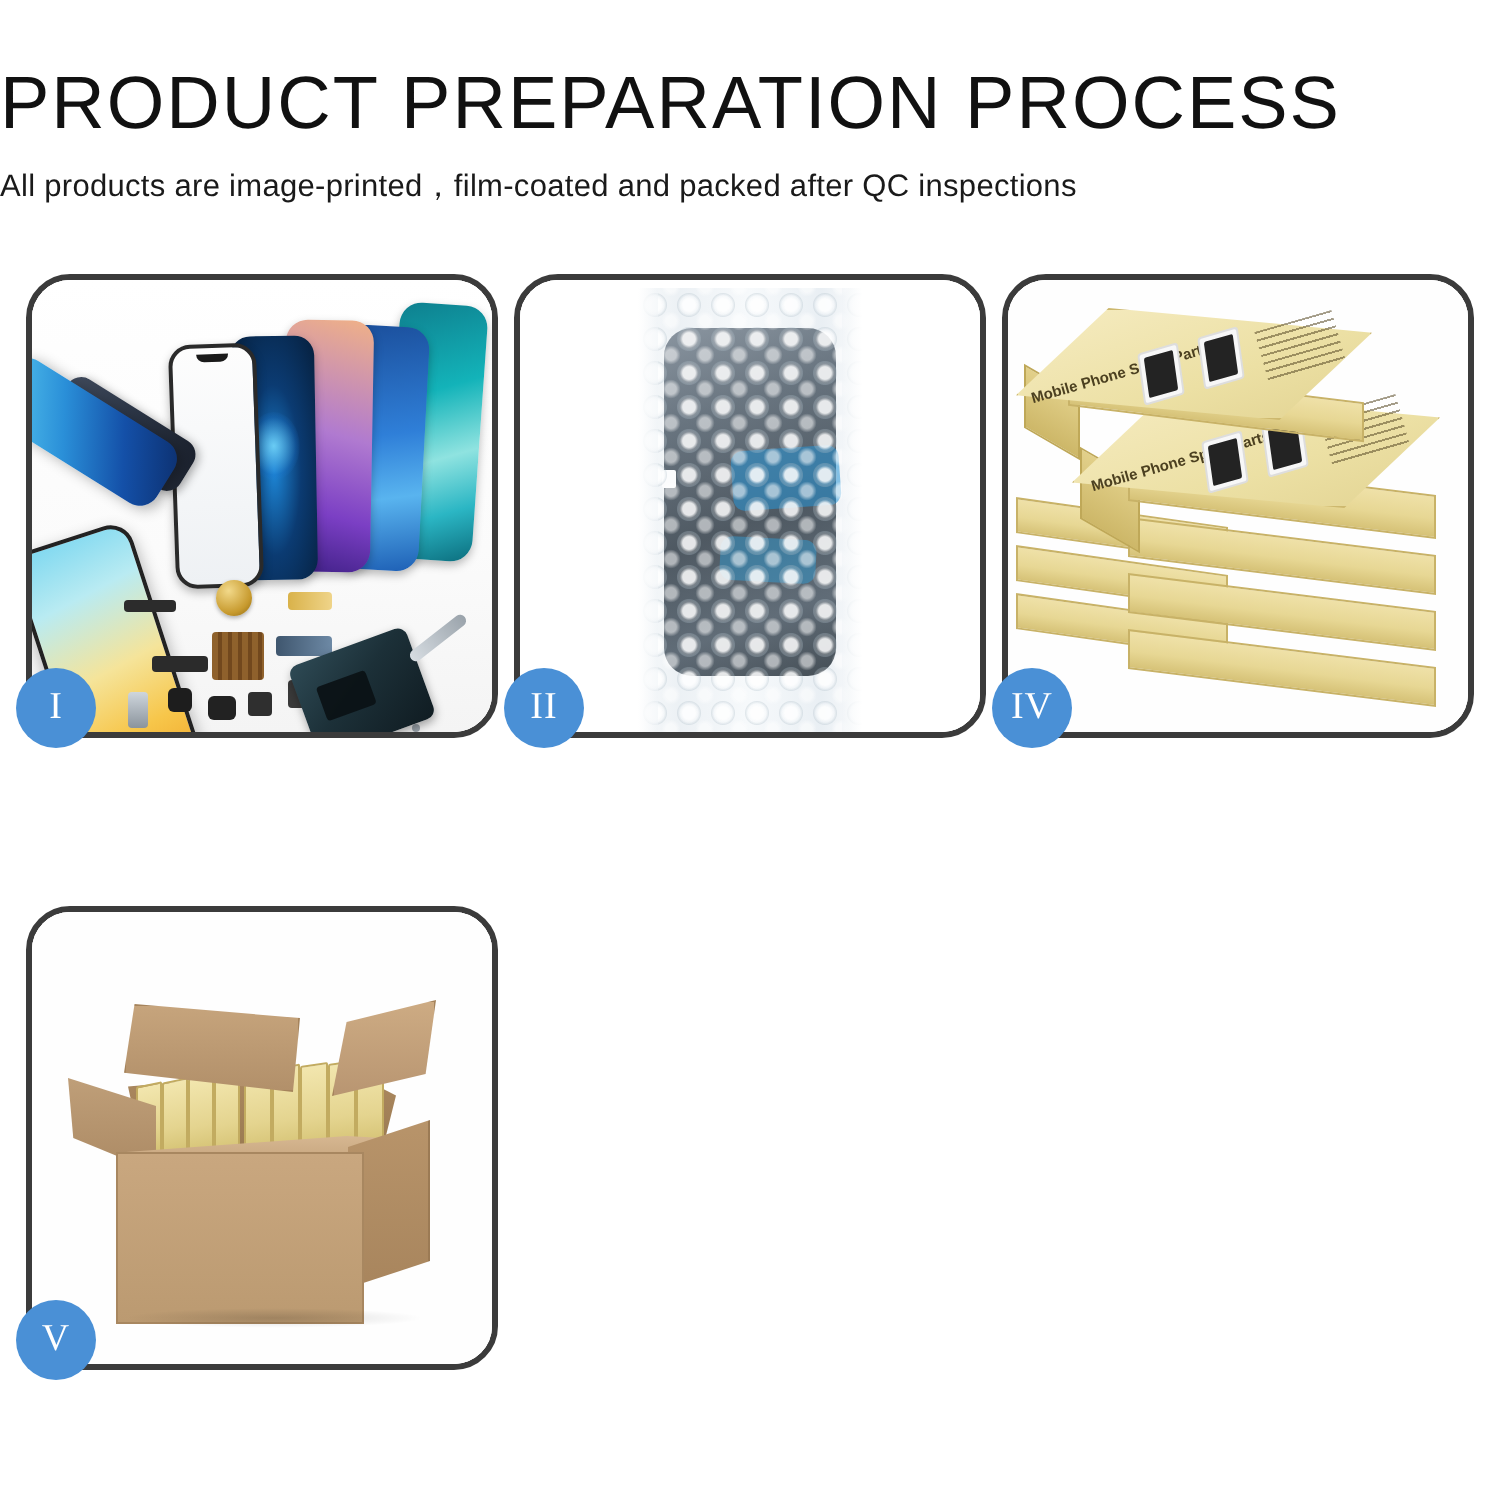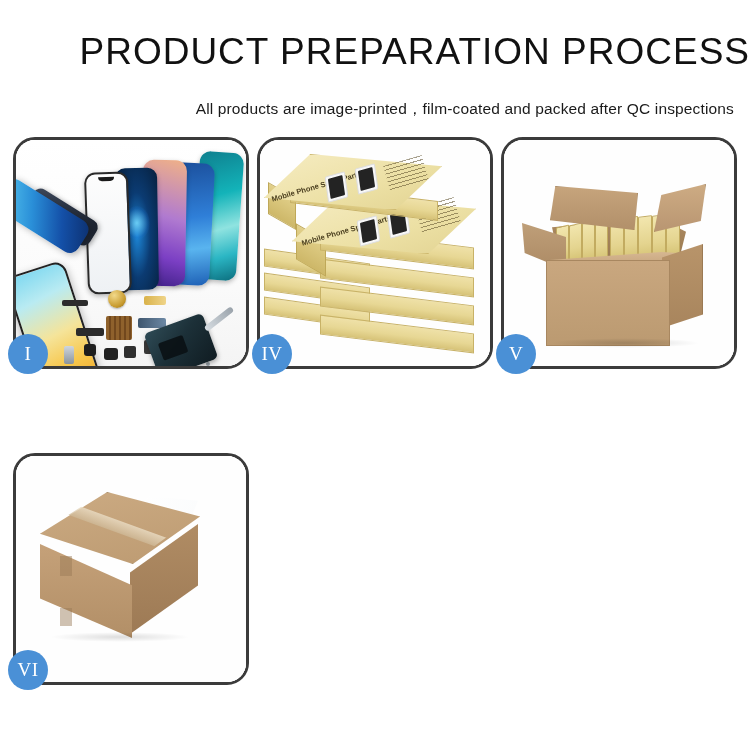--- a/index.html
+++ b/index.html
@@ -6,38 +6,38 @@
   body{
     width:750px;height:750px;
     background:#ffffff;
     font-family:"Liberation Sans", sans-serif;
     overflow:hidden;
     position:relative;
   }
   .page{width:750px;height:750px;position:relative;}
 
   
-  .header{position:absolute;left:0;top:0;width:750px;text-align:right;}
+  .header{position:absolute;left:0;top:0;width:750px;text-align:left;}
   .title{
     font-family:"Liberation Sans", sans-serif;
     font-size:37px;
     font-weight:400;
     letter-spacing:1.0px;
     color:#111111;
     margin:0;
     padding-top:33px;
     line-height:1.0;
     white-space:nowrap;
   }
   .subtitle{
     font-family:"Liberation Sans", sans-serif;
     font-size:15.5px;
     font-weight:400;
     color:#1a1a1a;
-    margin:16px;
+    margin:0;
     padding-top:13px;
     letter-spacing:0.15px;
     white-space:nowrap;
   }
 
   
   .grid{
     position:absolute;
     left:13px;top:137px;
     width:724px;height:548px;
@@ -429,20 +429,37 @@
           <span class="part pt-screw1"></span>
           <span class="part pt-screw2"></span>
 
           <span class="part pt-board"></span>
           <span class="part pt-tool"></span>
         </div>
       </div>
       <div class="badge">I</div>
     </div>
 
+    <div class="panel">
+      <div class="panel-inner">
+        <div class="scene">
+          <div class="p2bg"></div>
+          <div class="wrap-sheet"></div>
+          <div class="wrap-item"></div>
+          <div class="wrap-blue1"></div>
+          <div class="wrap-blue2"></div>
+          <div class="wrap-label"></div>
+          <div class="bubbles"></div>
+          <div class="bubbles2"></div>
+          <div class="wrap-edgeL"></div>
+          <div class="wrap-edgeR"></div>
+        </div>
+      </div>
+      <div class="badge">II</div>
+    </div>
 
 
     <div class="panel">
       <div class="panel-inner">
         <div class="scene stack">
           <div class="p4bg"></div>
 
           <div class="kbox" style="left:4px;top:116px;width:104px;height:16px;transform:skewY(8deg);"></div>
           <div class="kbox" style="left:4px;top:140px;width:104px;height:16px;transform:skewY(8deg);"></div>
           <div class="kbox" style="left:4px;top:164px;width:104px;height:16px;transform:skewY(8deg);"></div>
@@ -504,33 +521,15 @@
           <div class="c-flapL"></div>
           <div class="c-rim"></div>
           <div class="c-side"></div>
           <div class="c-front"></div>
           <div class="c-shadow"></div>
         </div>
       </div>
       <div class="badge">V</div>
     </div>
 
-    <div class="panel">
-      <div class="panel-inner">
-        <div class="scene">
-          <div class="p6bg"></div>
-          <div class="s-gloss"></div>
-          <div class="s-top"></div>
-          <div class="s-tape">
-              <i></i>
-            </div>
-          <div class="s-right"></div>
-          <div class="s-front"></div>
-          <div class="s-seamL"></div>
-          <div class="s-seamL2"></div>
-          <div class="s-shadow"></div>
-        </div>
-      </div>
-      <div class="badge">VI</div>
-    </div>
 
   </div>
 </div>
 
 </body></html>

